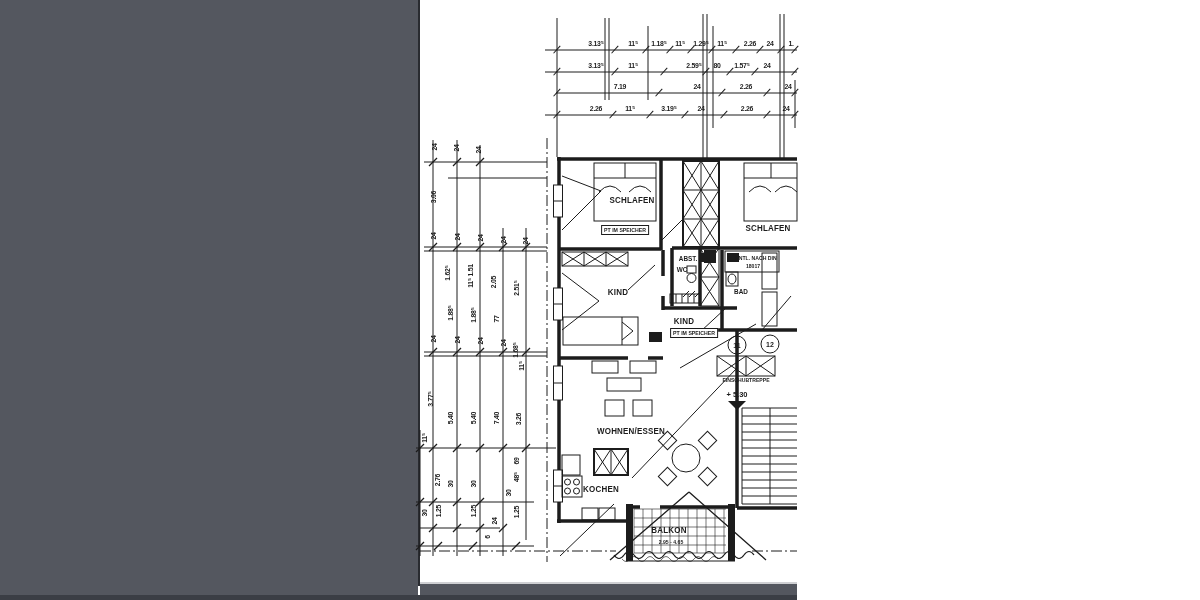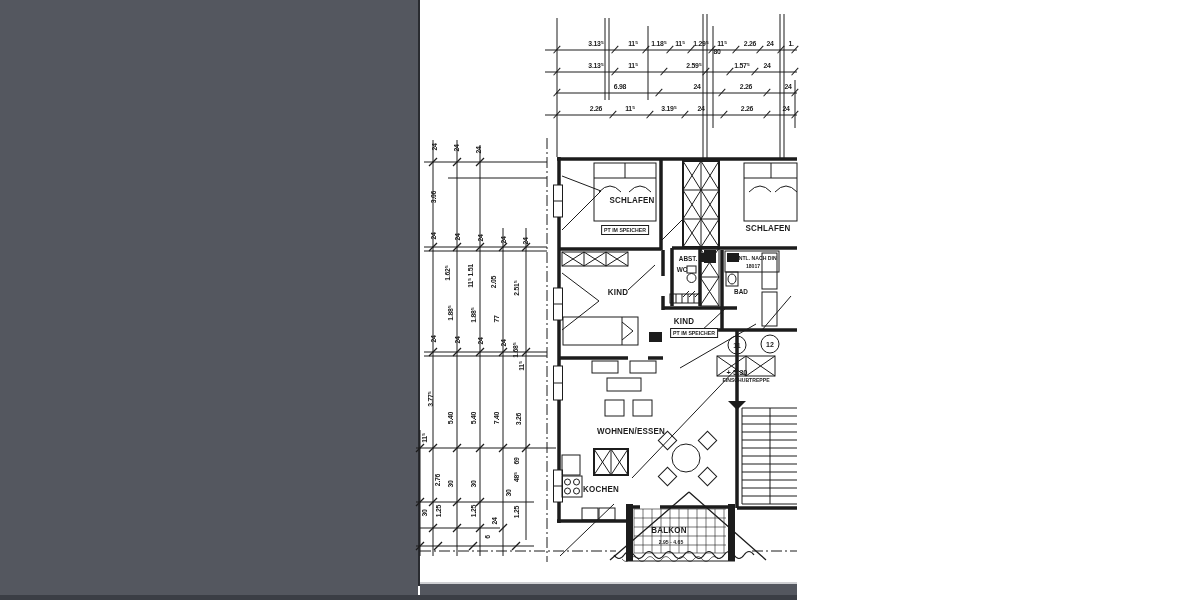--- a/index.html
+++ b/index.html
@@ -213,31 +213,31 @@
       <div class="tick" style="left: 664.5px; top: 49px;"></div>
       <div class="tick" style="left: 685.5px; top: 49px;"></div>
       <div class="tick" style="left: 706.5px; top: 49px;"></div>
       <div class="tick" style="left: 731px; top: 49px;"></div>
       <div class="tick" style="left: 755px; top: 49px;"></div>
       <div class="tick" style="left: 775.5px; top: 49px;"></div>
       <div class="tick" style="left: 790px; top: 49px;"></div>
       <div class="hdim" style="left: 596px; top: 70px;">3.13⁵</div>
       <div class="hdim" style="left: 633px; top: 70px;">11⁵</div>
       <div class="hdim" style="left: 694px; top: 70px;">2.59⁵</div>
-      <div class="hdim" style="left: 717px; top: 56px;">80</div>
+      <div class="hdim" style="left: 717px; top: 70px;">80</div>
       <div class="hdim" style="left: 742px; top: 70px;">1.57⁵</div>
       <div class="hdim" style="left: 767px; top: 70px;">24</div>
       <div class="tick" style="left: 552px; top: 71px;"></div>
       <div class="tick" style="left: 609.5px; top: 71px;"></div>
       <div class="tick" style="left: 658.5px; top: 71px;"></div>
       <div class="tick" style="left: 700.5px; top: 71px;"></div>
       <div class="tick" style="left: 724.5px; top: 71px;"></div>
       <div class="tick" style="left: 749.5px; top: 71px;"></div>
       <div class="tick" style="left: 790px; top: 71px;"></div>
-      <div class="hdim" style="left: 620px; top: 91px;">6.98</div>
+      <div class="hdim" style="left: 620px; top: 91px;">7.19</div>
       <div class="hdim" style="left: 697px; top: 91px;">24</div>
       <div class="hdim" style="left: 746px; top: 91px;">2.26</div>
       <div class="hdim" style="left: 788px; top: 91px;">24</div>
       <div class="tick" style="left: 552px; top: 92px;"></div>
       <div class="tick" style="left: 653.5px; top: 92px;"></div>
       <div class="tick" style="left: 716.5px; top: 92px;"></div>
       <div class="tick" style="left: 762px; top: 92px;"></div>
       <div class="tick" style="left: 790px; top: 92px;"></div>
       <div class="hdim" style="left: 596px; top: 113px;">2.26</div>
       <div class="hdim" style="left: 630px; top: 113px;">11⁵</div>
@@ -301,17 +301,17 @@
       <div class="room" style="left: 669px; top: 530px;">BALKON</div>
       <div class="rsmall" style="left: 688px; top: 258px;">ABST.</div>
       <div class="rsmall" style="left: 682px; top: 269px;">WC</div>
       <div class="rsmall" style="left: 741px; top: 291px;">BAD</div>
       <div class="boxed" style="left: 625px; top: 230px;">PT IM SPEICHER</div>
       <div class="boxed" style="left: 694px; top: 333px;">PT IM SPEICHER</div>
       <div class="note" style="left: 756px; top: 258px;">ENTL. NACH DIN</div>
       <div class="note" style="left: 753px; top: 266px;">18017</div>
       <div class="note" style="left: 746px; top: 380px;">EINSCHUBTREPPE</div>
       <div class="note" style="left: 671px; top: 542px;">2.95 · 4.65</div>
-      <div class="level" style="left: 737px; top: 372px;">+ 5.30</div>
+      <div class="level" style="left: 737px; top: 394px;">+ 5.30</div>
       <div class="pcircle" style="left: 737px; top: 345px;">11</div>
       <div class="pcircle" style="left: 770px; top: 344px;">12</div>
     </div>
 </div>
 
 </body></html>

